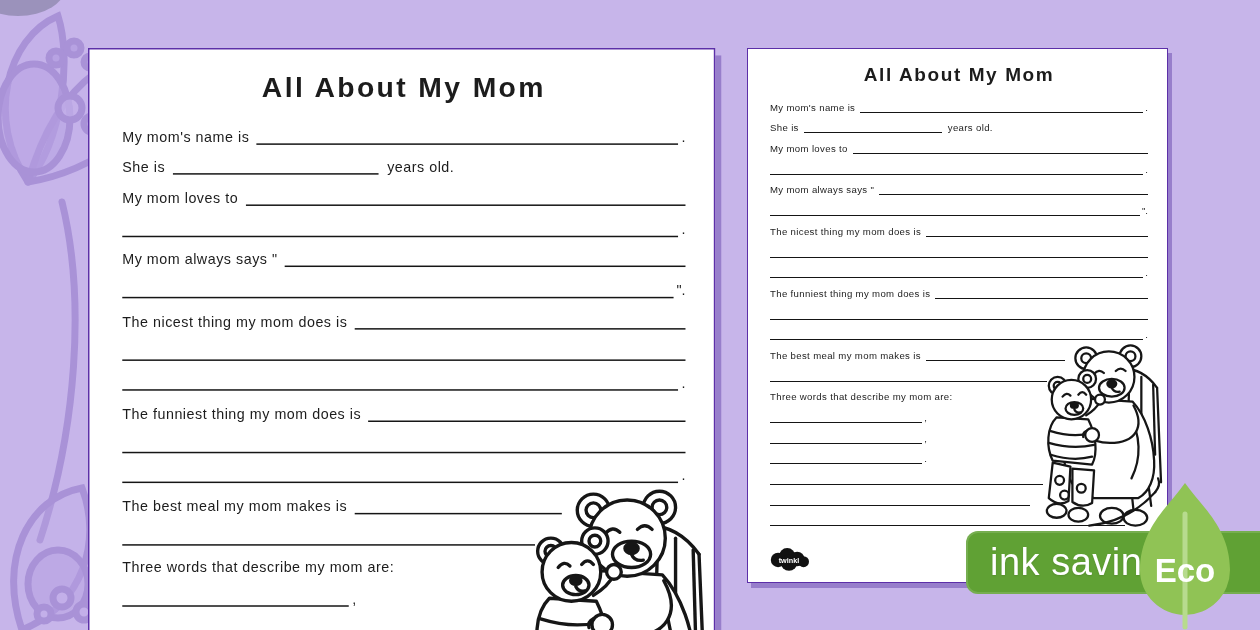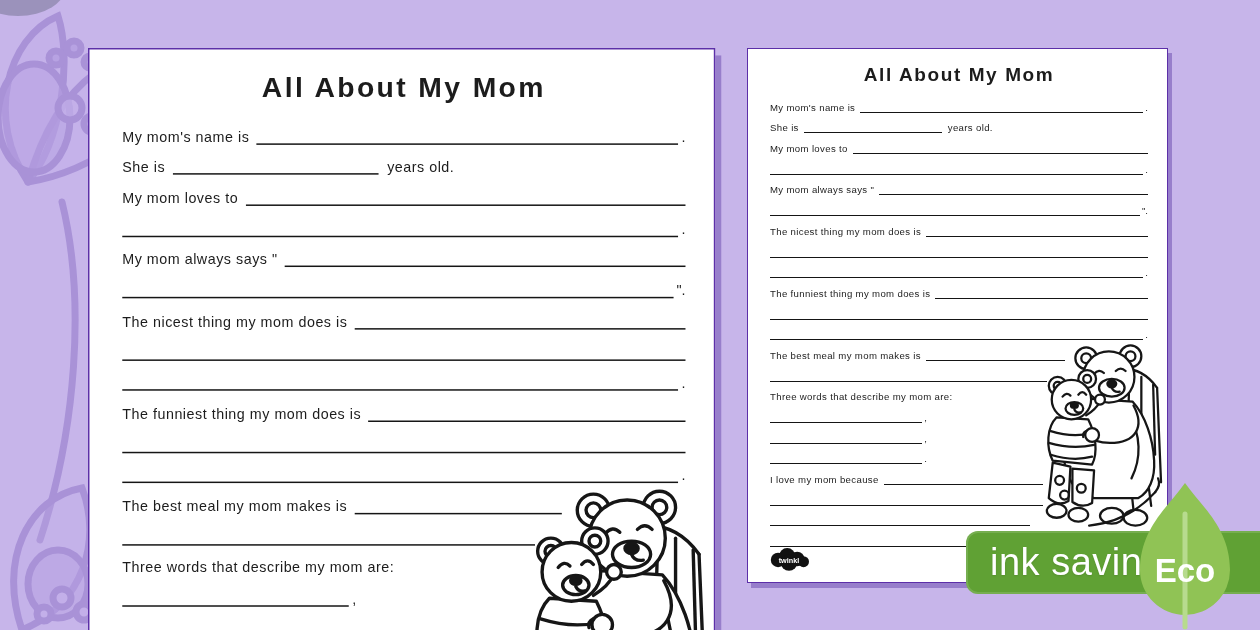--- a/index.html
+++ b/index.html
@@ -271,24 +271,20 @@
         </div>
         <div class="row" style="width: 157px;">
           <span class="bl"></span>
           <span class="tail">,</span>
         </div>
         <div class="row" style="width: 157px;">
           <span class="bl"></span>
           <span class="tail">.</span>
         </div>
         <div class="row" style="width: 273px;">
-          <span class="lbl">I love my mom because</span>
-          <span class="bl"></span>
-        </div>
-        <div class="row" style="width: 273px;">
           <span class="bl"></span>
         </div>
         <div class="row" style="width: 260px;">
           <span class="bl"></span>
         </div>
         <div class="row" style="width: 355px;">
           <span class="bl"></span>
         </div>
       </div>
     <svg class="bear" viewBox="0 0 130 190">

